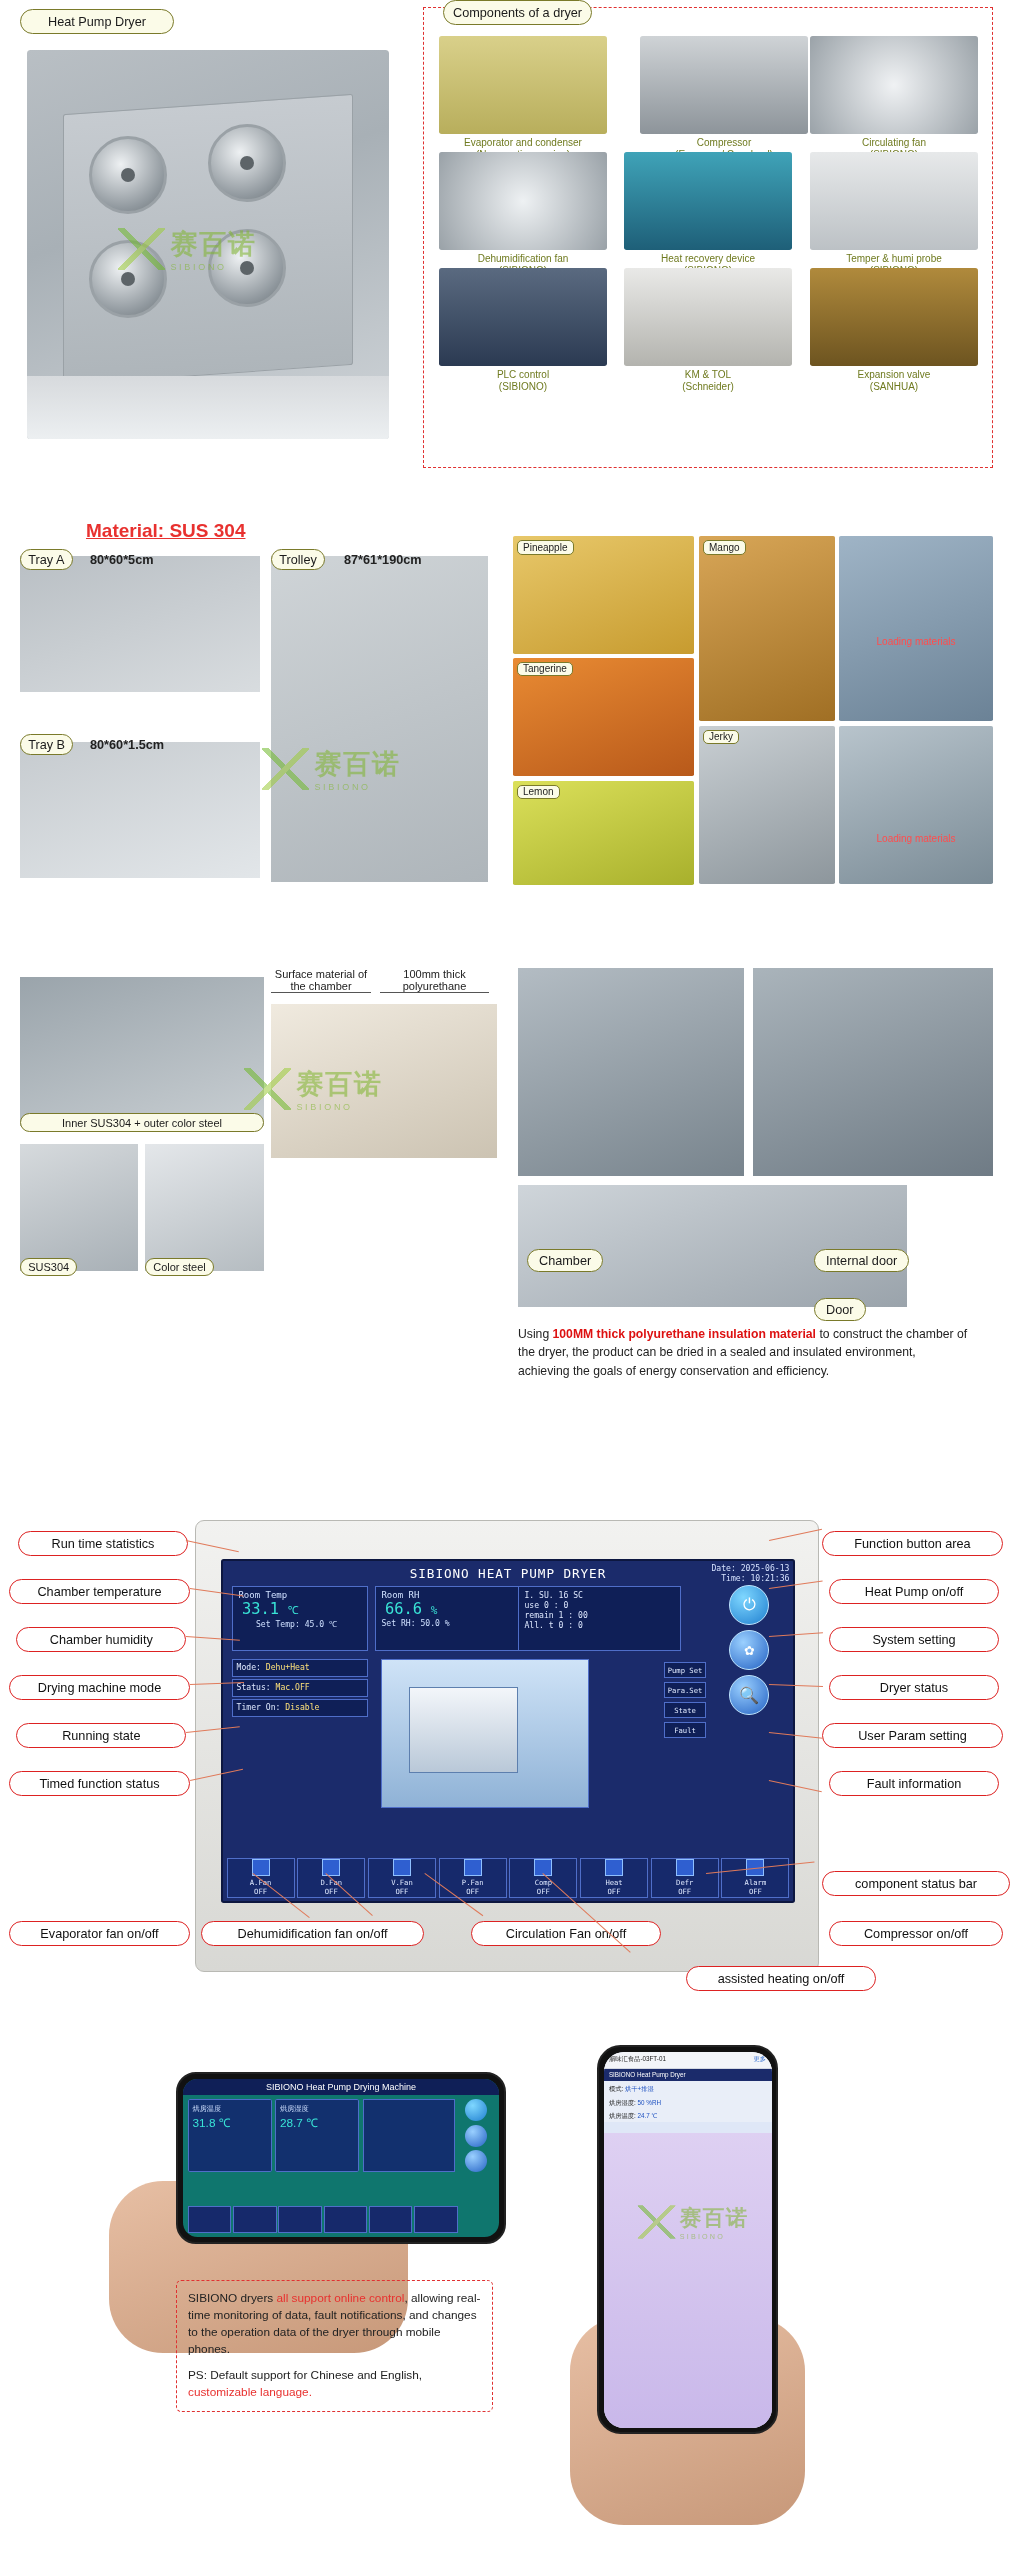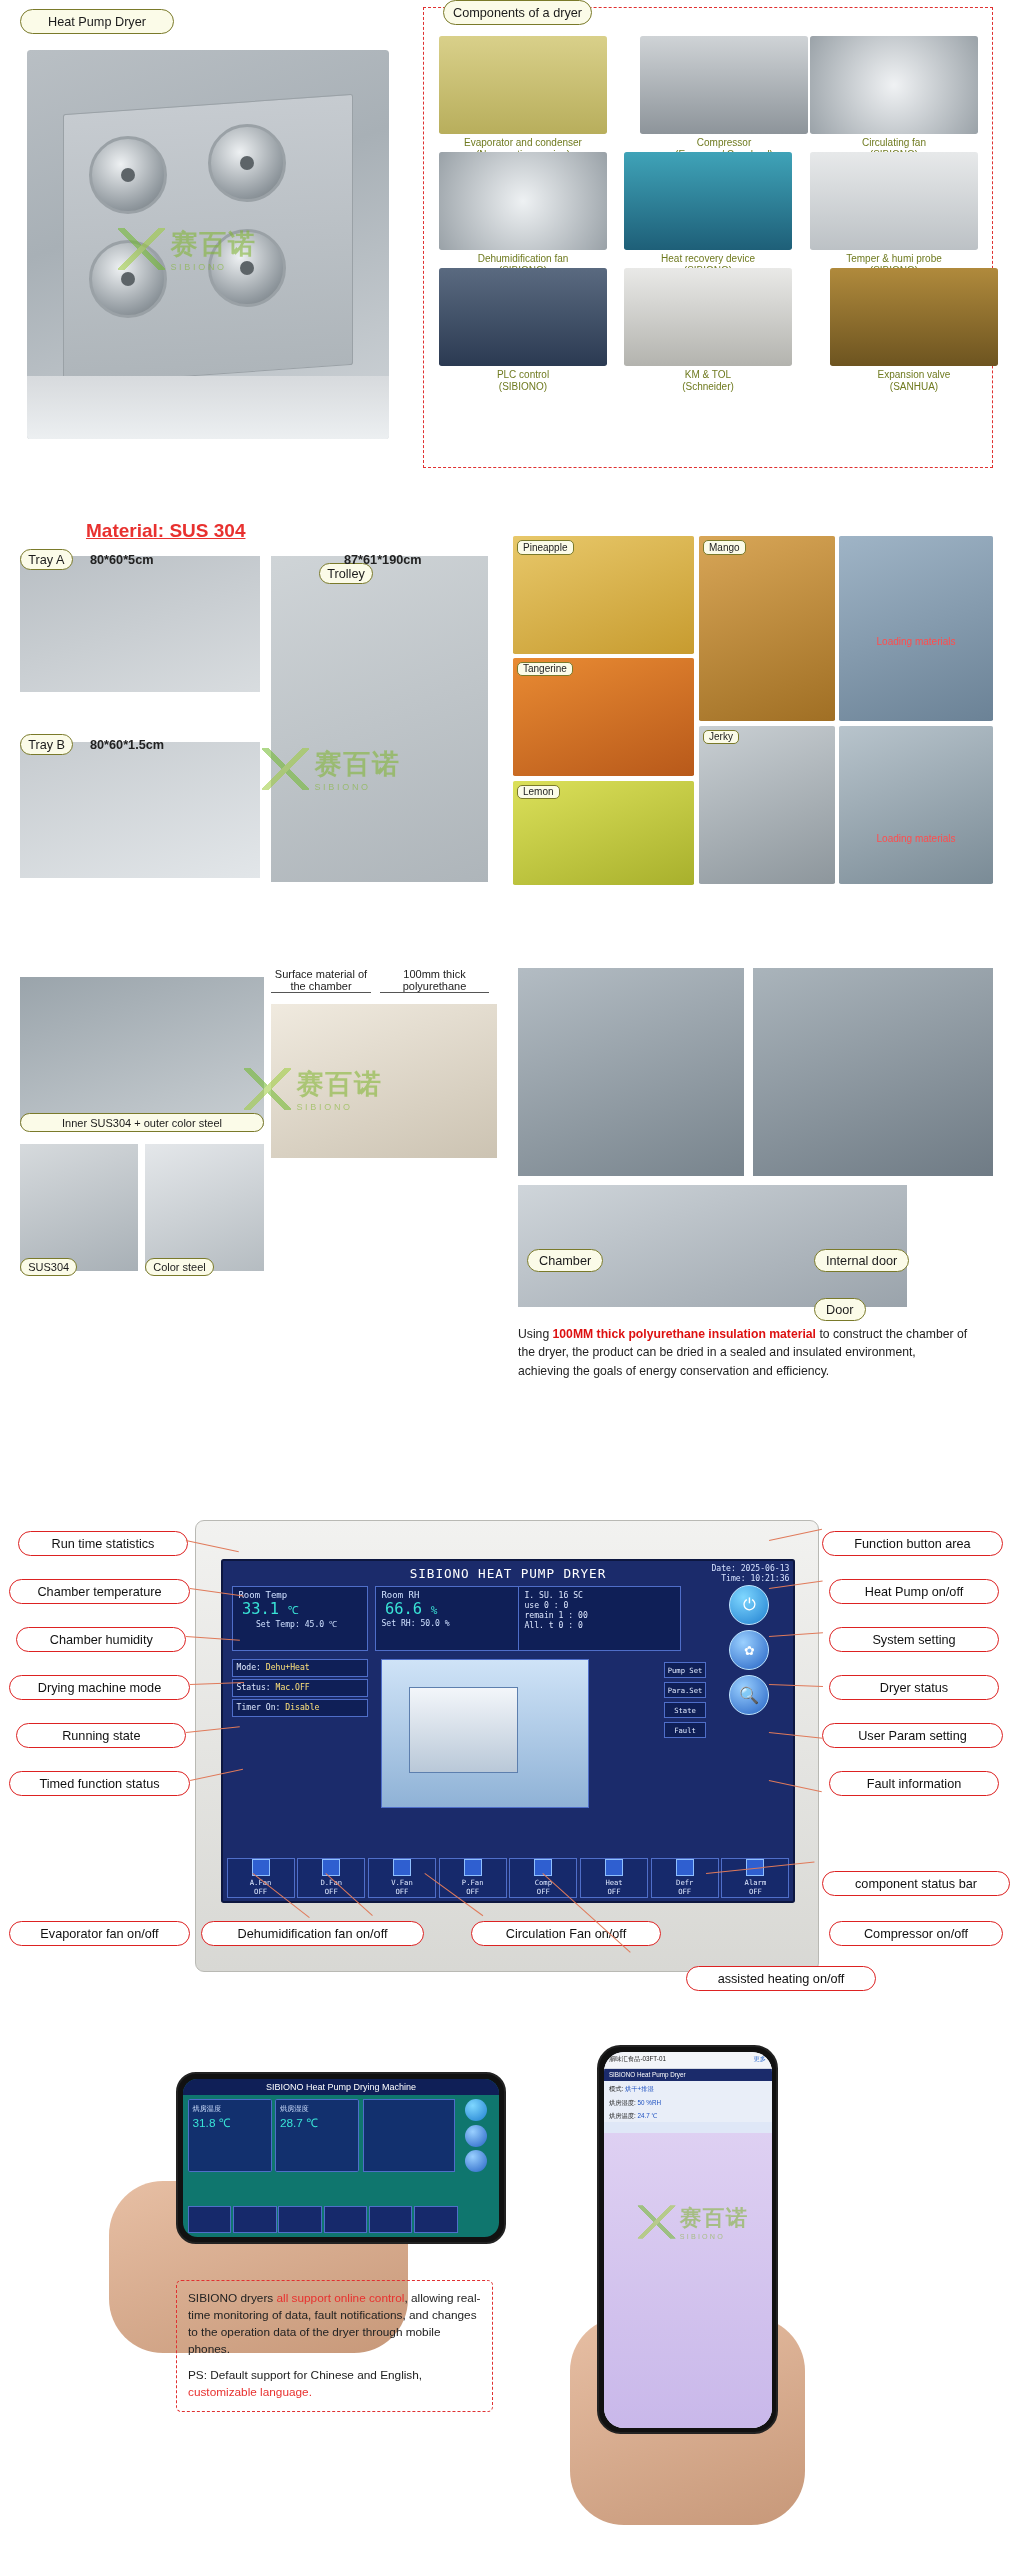--- a/index.html
+++ b/index.html
@@ -186,39 +186,39 @@
     </div>
 
     <div class="comp-cell" style="left:439px; top:268px;">
       <div class="comp-img" style="background:linear-gradient(180deg,#5a6a80,#2b3a52);"></div>
       <div class="comp-cap"><span>PLC control</span><br><span>(SIBIONO)</span></div>
     </div>
     <div class="comp-cell" style="left:624px; top:268px;">
       <div class="comp-img" style="background:linear-gradient(180deg,#e9e9e7,#b3b3ae);"></div>
       <div class="comp-cap"><span>KM &amp; TOL</span><br><span>(Schneider)</span></div>
     </div>
-    <div class="comp-cell" style="left:810px; top:268px;margin-left:20px;">
+    <div class="comp-cell" style="left:810px; top:268px;">
       <div class="comp-img" style="background:linear-gradient(180deg,#b08a3c,#6d5420);"></div>
       <div class="comp-cap"><span>Expansion valve</span><br><span>(SANHUA)</span></div>
     </div>
   </div>
 
   <div class="sec" id="sec2">
     <div style="position:absolute; left:86px; top:0px; font-size:19px; font-weight:bold; color:#e8312f; text-decoration:underline;">Material: SUS 304</div>
 
     <div class="photo" style="left:20px; top:36px; width:240px; height:136px; background:linear-gradient(160deg,#b9bfc4,#d8dcdf);"></div>
     <div class="cap" style="left:20px; top:29px; padding:2.7px 7.2px;">Tray A</div>
     <div style="position:absolute; left:90px; top:33px; font-size:12.7px; font-weight:bold;">80*60*5cm</div>
 
     <div class="photo" style="left:20px; top:222px; width:240px; height:136px; background:linear-gradient(160deg,#c6cbcf,#e2e6e9);"></div>
     <div class="cap" style="left:20px; top:214px; padding:2.7px 7.2px;">Tray B</div>
     <div style="position:absolute; left:90px; top:218px; font-size:12.7px; font-weight:bold;">80*60*1.5cm</div>
 
     <div class="photo" style="left:271px; top:36px; width:217px; height:326px; background:linear-gradient(160deg,#cfd4d7,#aeb5ba);"></div>
-    <div class="cap" style="left:271px; top:43px; padding:2.7px 7.2px;margin-left:48px;">Trolley</div>
+    <div class="cap" style="left:271px; top:29px; padding:2.7px 7.2px;">Trolley</div>
     <div style="position:absolute; left:344px; top:33px; font-size:12.7px; font-weight:bold;">87*61*190cm</div>
 
     <div class="watermark" style="left:262px; top:226px;">
       <div class="wm-star"></div>
       <div>
         <div class="wm-txt">赛百诺</div>
         <div class="wm-sub">SIBIONO</div>
       </div>
     </div>
 

